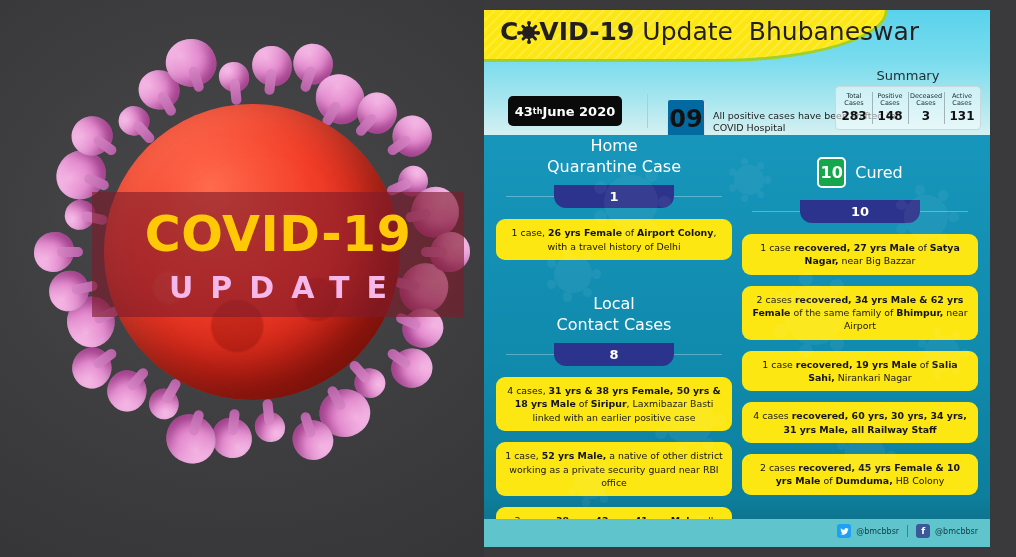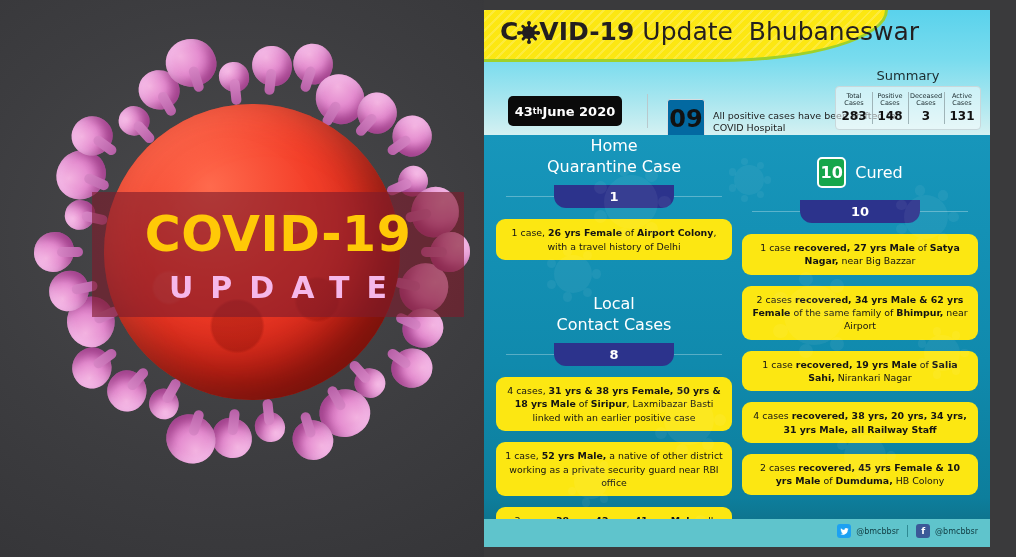--- a/index.html
+++ b/index.html
@@ -383,21 +383,21 @@
             <div id="cured-badge">10</div>
             <div class="sec-title">Cured</div>
           </div>
           <div class="pill-wrap" style="margin-top:12px">
             <div class="pill-line"></div>
             <div class="pill">10</div>
           </div>
           <div class="ycard">1 case <b>recovered, 27 yrs Male</b> of <b>Satya Nagar,</b> near Big Bazzar</div>
           <div class="ycard">2 cases <b>recovered, 34 yrs Male &amp; 62 yrs Female</b> of the same family of <b>Bhimpur,</b> near Airport</div>
           <div class="ycard">1 case <b>recovered, 19 yrs Male</b> of <b>Salia Sahi,</b> Nirankari Nagar</div>
-          <div class="ycard">4 cases <b>recovered, 38 yrs, 20 yrs, 34 yrs, 31 yrs Male, all Railway Staff</b></div>
+          <div class="ycard">4 cases <b>recovered, 60 yrs, 30 yrs, 34 yrs, 31 yrs Male, all Railway Staff</b></div>
           <div class="ycard">2 cases <b>recovered, 45 yrs Female &amp; 10 yrs Male</b> of <b>Dumduma,</b> HB Colony</div>
         </div>
       </div>
 
     <div class="bgvirus" style="left: 120px; top: 40px; width: 54px; height: 54px;">
           <span style="width:12.959999999999999px;height:12.959999999999999px;left:54px;top:20.52px"></span>
           <span style="width:12.959999999999999px;height:12.959999999999999px;left:41.3944385662304px;top:46.69571803302964px"></span>
           <span style="width:12.959999999999999px;height:12.959999999999999px;left:13.069999131142598px;top:53.160586499847454px"></span>
           <span style="width:12.959999999999999px;height:12.959999999999999px;left:-9.644437697372986px;top:35.04642758565585px"></span>
           <span style="width:12.959999999999999px;height:12.959999999999999px;left:-9.64443769737299px;top:5.99357241434416px"></span>

